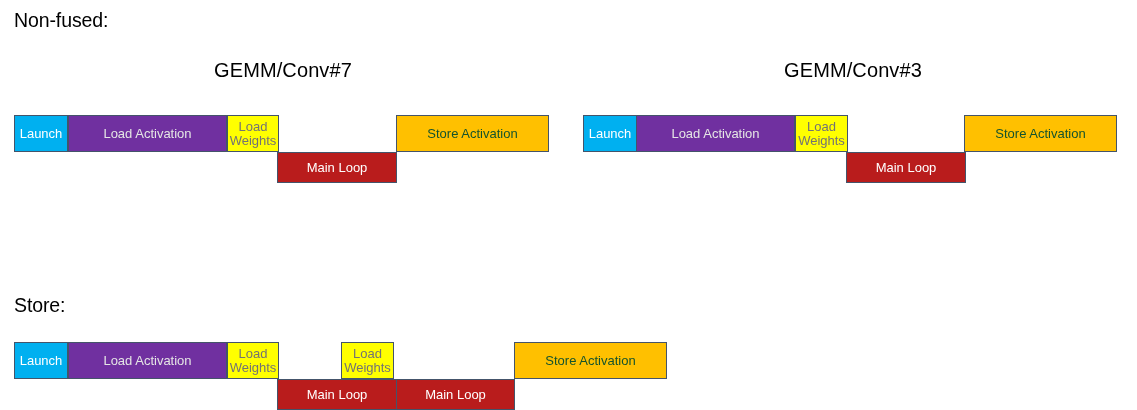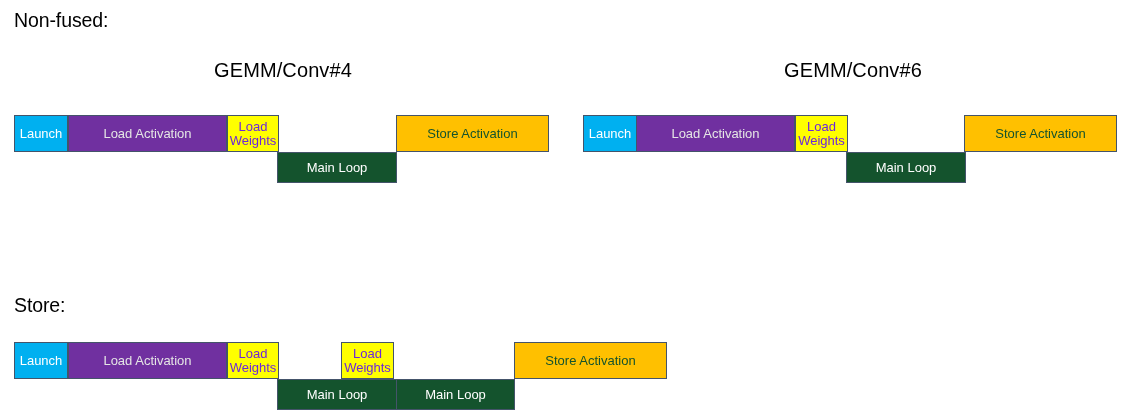--- a/index.html
+++ b/index.html
@@ -65,41 +65,41 @@
   .block.launch {
     background: #00B0F0;
     color: #ffffff;
   }
   .block.load-activation {
     background: #7030A0;
     color: #e5e5e5;
   }
   .block.load-weights {
     background: #FFFF00;
-    color: #6d28d9;
+    color: #737373;
   }
   .block.main-loop {
-    background: #14532d;
+    background: #b91c1c;
     color: #ffffff;
   }
   .block.store-activation {
     background: #FFC000;
     color: #14532d;
   }
 </style>
 </head>
 <body>
 
 <div id="canvas">
 
   <div class="section-label" style="left:14px; top:11px;">Non-fused:</div>
 
-  <div class="kernel-title" style="left:283px; top:60px;">GEMM/Conv#4</div>
+  <div class="kernel-title" style="left:283px; top:60px;">GEMM/Conv#7</div>
 
-  <div class="kernel-title" style="left:853px; top:60px;">GEMM/Conv#6</div>
+  <div class="kernel-title" style="left:853px; top:60px;">GEMM/Conv#3</div>
 
   <div class="block launch" style="left:14px; top:115px; width:54px; height:37px;">
     <span class="block-text">Launch</span>
   </div>
 
   <div class="block load-activation" style="left:68px; top:115px; width:159px; height:37px;">
     <span class="block-text">Load Activation</span>
   </div>
 
   <div class="block load-weights" style="left:227px; top:115px; width:52px; height:37px;">

